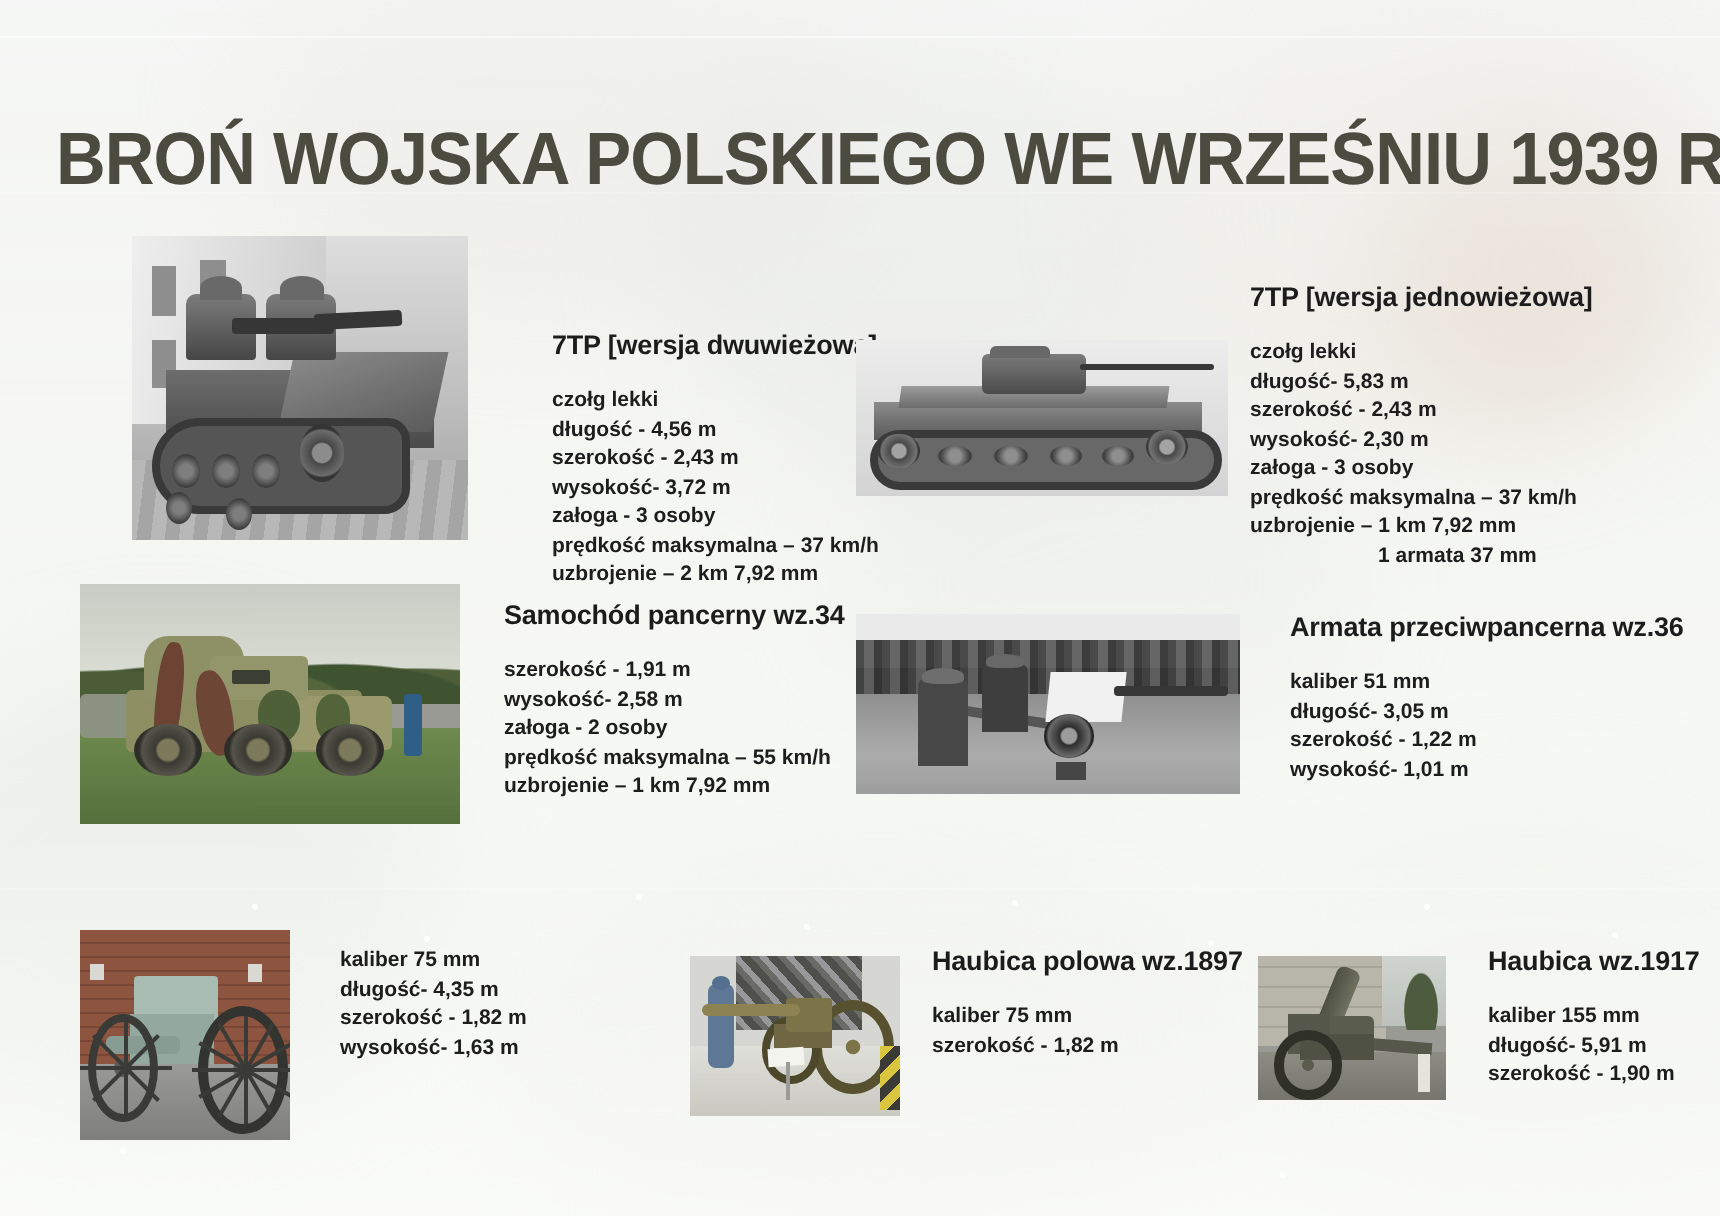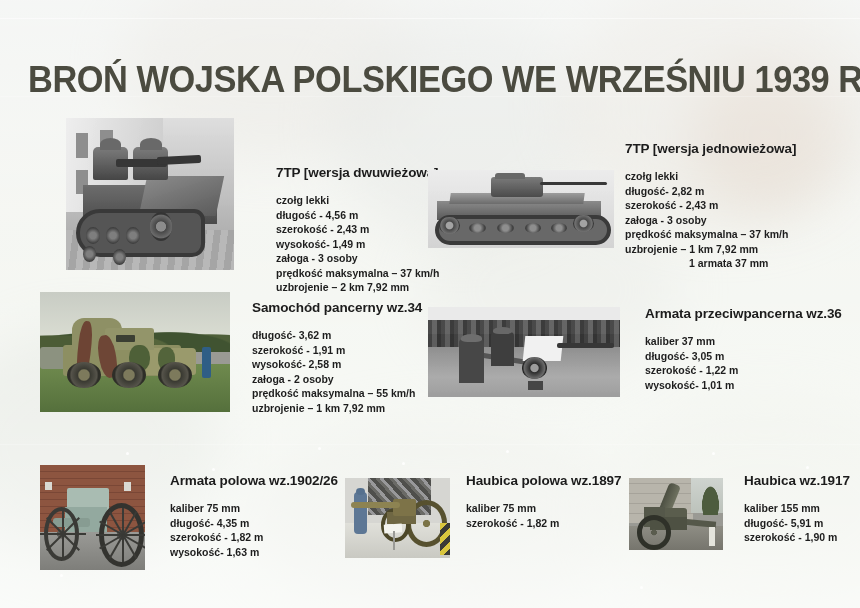--- a/index.html
+++ b/index.html
@@ -304,21 +304,21 @@
       <div class="shape p1-road" style="left:28%;top:86%;"></div>
     </div>
   </div>
 
   <div class="entry" style="left:276px; top:141px; width:200px;margin-top:24px;">
     <div class="entry-title">7TP [wersja dwuwieżowa]</div>
     <ul class="spec-list">
       <li>czołg lekki</li>
       <li>długość - 4,56 m</li>
       <li>szerokość - 2,43 m</li>
-      <li>wysokość- 1,49 m</li>
+      <li>wysokość- 3,72 m</li>
       <li>załoga - 3 osoby</li>
       <li>prędkość maksymalna – 37 km/h</li>
       <li>uzbrojenie – 2 km 7,92 mm</li>
     </ul>
   </div>
 
   <div class="photo bw" style="left:428px; top:170px; width:186px; height:78px;">
     <div class="scene">
       <div class="shape p2-bg"></div>
       <div class="shape p2-hull"></div>
@@ -333,22 +333,23 @@
       <div class="shape p2-bogie" style="left:37%;top:68%;"></div>
       <div class="shape p2-bogie" style="left:52%;top:68%;"></div>
       <div class="shape p2-bogie" style="left:66%;top:68%;"></div>
     </div>
   </div>
 
   <div class="entry" style="left:625px; top:141px; width:210px;">
     <div class="entry-title">7TP [wersja jednowieżowa]</div>
     <ul class="spec-list">
       <li>czołg lekki</li>
-      <li>długość- 2,82 m</li>
+      <li>długość- 5,83 m</li>
       <li>szerokość - 2,43 m</li>
+      <li>wysokość- 2,30 m</li>
       <li>załoga - 3 osoby</li>
       <li>prędkość maksymalna – 37 km/h</li>
       <li>uzbrojenie – 1 km 7,92 mm</li>
       <li class="indent">1 armata 37 mm</li>
     </ul>
   </div>
 
   <div class="photo" style="left:40px; top:292px; width:190px; height:120px;">
     <div class="scene">
       <div class="shape p3-sky"></div>
@@ -367,21 +368,20 @@
       <div class="shape p3-wheel" style="left:14%;top:58%;width:18%;"></div>
       <div class="shape p3-wheel" style="left:38%;top:58%;width:18%;"></div>
       <div class="shape p3-wheel" style="left:62%;top:58%;width:18%;"></div>
       <div class="shape p3-person"></div>
     </div>
   </div>
 
   <div class="entry" style="left:252px; top:300px; width:215px;">
     <div class="entry-title">Samochód pancerny wz.34</div>
     <ul class="spec-list">
-      <li>długość- 3,62 m</li>
       <li>szerokość - 1,91 m</li>
       <li>wysokość- 2,58 m</li>
       <li>załoga - 2 osoby</li>
       <li>prędkość maksymalna – 55 km/h</li>
       <li>uzbrojenie – 1 km 7,92 mm</li>
     </ul>
   </div>
 
   <div class="photo bw" style="left:428px; top:307px; width:192px; height:90px;">
     <div class="scene">
@@ -396,21 +396,21 @@
       <div class="shape p4-sol2h"></div>
       <div class="shape p4-sol1"></div>
       <div class="shape p4-sol1h"></div>
       <div class="shape p4-ammo"></div>
     </div>
   </div>
 
   <div class="entry" style="left:645px; top:306px; width:215px;">
     <div class="entry-title">Armata przeciwpancerna wz.36</div>
     <ul class="spec-list">
-      <li>kaliber 37 mm</li>
+      <li>kaliber 51 mm</li>
       <li>długość- 3,05 m</li>
       <li>szerokość - 1,22 m</li>
       <li>wysokość- 1,01 m</li>
     </ul>
   </div>
 
   <div class="photo" style="left:40px; top:465px; width:105px; height:105px;">
     <div class="scene">
       <div class="shape p5-wall"></div>
       <div class="shape p5-floor"></div>
@@ -444,21 +444,20 @@
           <div class="p5-spoke" style="transform:rotate(240deg);"></div>
           <div class="p5-spoke" style="transform:rotate(270deg);"></div>
           <div class="p5-spoke" style="transform:rotate(300deg);"></div>
           <div class="p5-spoke" style="transform:rotate(330deg);"></div>
         </div>
       </div>
     </div>
   </div>
 
   <div class="entry" style="left:170px; top:473px; width:175px;">
-    <div class="entry-title">Armata polowa wz.1902/26</div>
     <ul class="spec-list">
       <li>kaliber 75 mm</li>
       <li>długość- 4,35 m</li>
       <li>szerokość - 1,82 m</li>
       <li>wysokość- 1,63 m</li>
     </ul>
   </div>
 
   <div class="photo" style="left:345px; top:478px; width:105px; height:80px;">
     <div class="scene">

